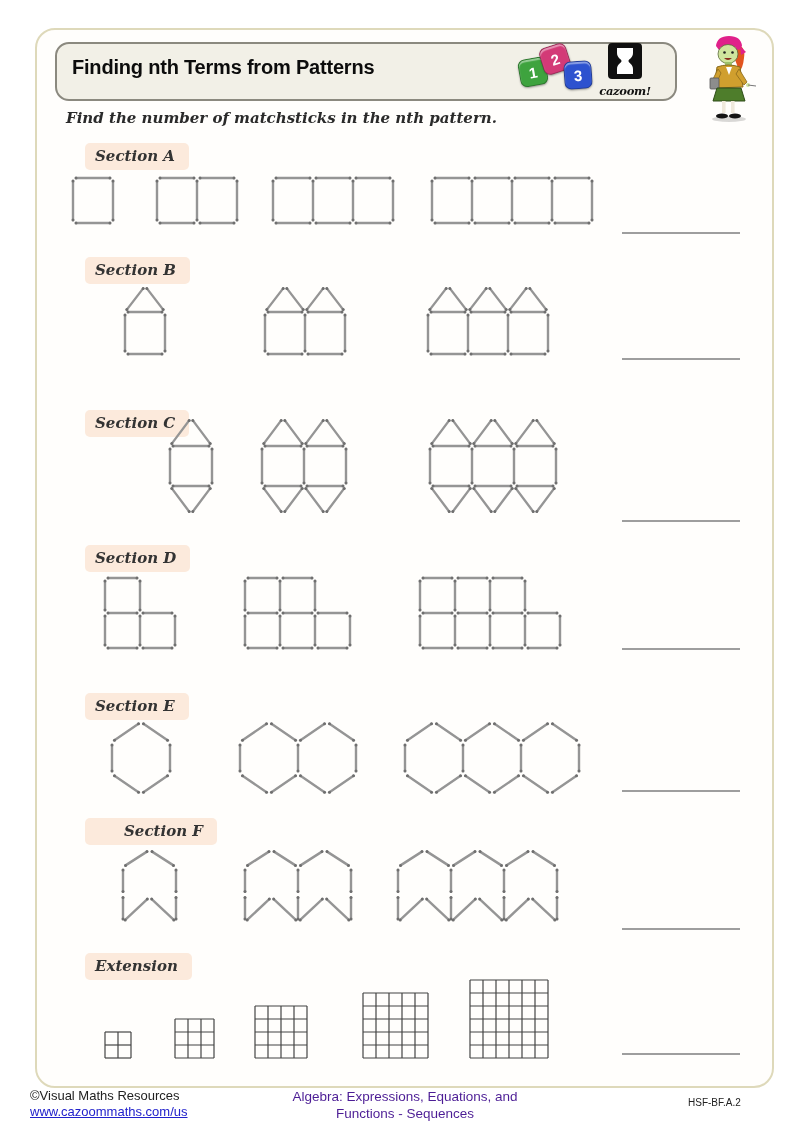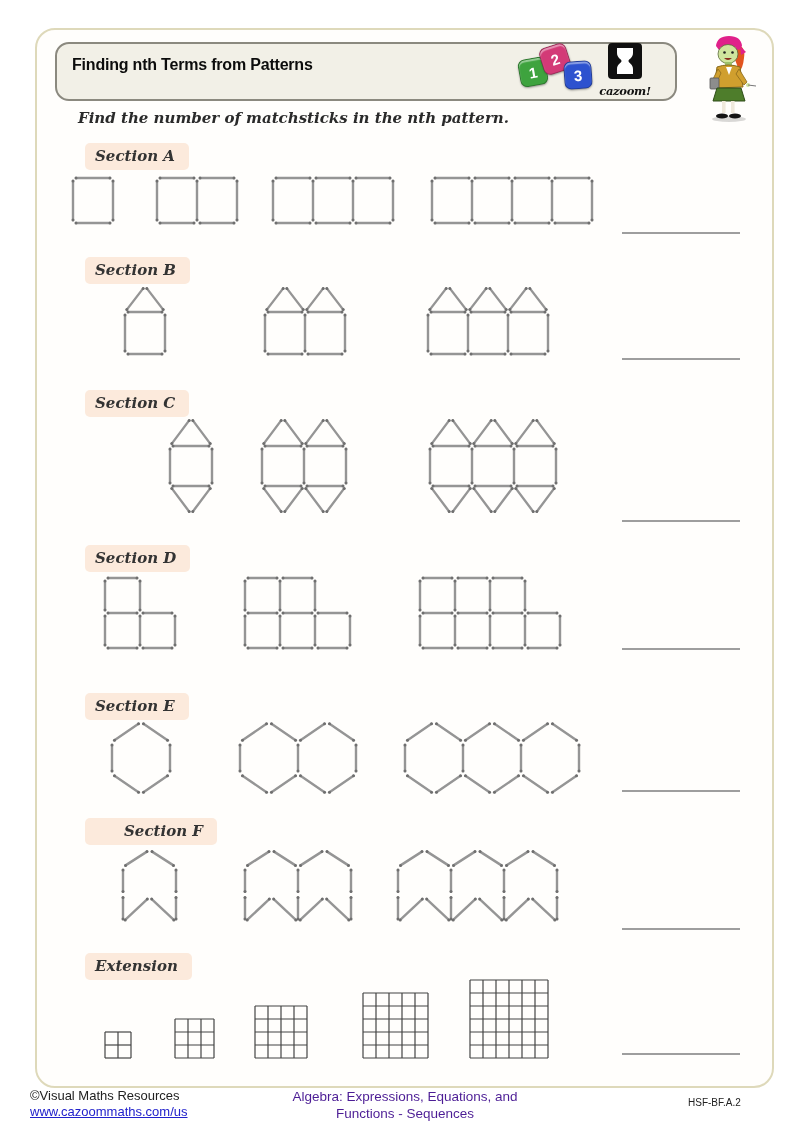--- a/index.html
+++ b/index.html
@@ -9,37 +9,37 @@
   }
   .frame{
     position:absolute;left:35px;top:28px;width:735px;height:1056px;
     border:2px solid #ded9ba;border-radius:20px;background:#fffefc;
   }
   .header-box{
     position:absolute;left:55px;top:42px;width:618px;height:55px;
     border:2px solid #8b897f;border-radius:14px;background:#f2f0e7;
   }
   .title{
-    position:absolute;left:72px;top:56px;font-size:16px;font-weight:bold;
+    position:absolute;left:72px;top:56px;font-size:20px;font-weight:bold;
     color:#0c0c0c;letter-spacing:-0.2px;
   }
   .badge{
     position:absolute;width:26px;height:26px;border-radius:7px;color:#fff;
     font-weight:bold;font-size:15px;display:flex;align-items:center;justify-content:center;
     box-shadow:inset 0 2px 1px rgba(255,255,255,.45), 0 1px 2px rgba(0,0,0,.35);
     border:1px solid rgba(0,0,0,.25);
   }
   .logo-block{position:absolute;left:594px;top:43px;width:62px;height:44px;text-align:center;}
   .logo-text{
     font-family:"DejaVu Serif",serif;font-weight:bold;font-style:italic;
     font-size:11.5px;color:#111;margin-top:1px;letter-spacing:-0.3px;
   }
   .instruction{
     position:absolute;left:66px;top:109px;font-family:"DejaVu Serif",serif;
-    font-style:italic;font-weight:bold;font-size:15px;color:#2a2a2a;margin-left:12px;
+    font-style:italic;font-weight:bold;font-size:15px;color:#2a2a2a;
   }
   .pill{
     position:absolute;left:50px;background:#fceadc;border-radius:5px;
     padding:4px 14px 5px 10px;font-family:"DejaVu Serif",serif;font-weight:bold;
     font-style:italic;font-size:15px;color:#333;margin-left:35px;
   }
   .patterns{position:absolute;left:0;}
   .answer-line{position:absolute;left:622px;width:118px;height:2px;background:#9e9e9e;}
   .footer-left{position:absolute;left:30px;top:1088px;font-size:13px;color:#222;line-height:16px;}
   .footer-left a{color:#2121cc;text-decoration:underline;}
@@ -321,21 +321,21 @@
         <circle cx="545" cy="72" r="1.5" fill="#6f6f6f"></circle>
         <line x1="508" y1="33" x2="508" y2="69" stroke="#959595" stroke-width="2.4" stroke-linecap="round"></line>
         <circle cx="508" cy="33" r="1.5" fill="#6f6f6f"></circle>
         <circle cx="508" cy="69" r="1.5" fill="#6f6f6f"></circle>
         <line x1="548" y1="33" x2="548" y2="69" stroke="#959595" stroke-width="2.4" stroke-linecap="round"></line>
         <circle cx="548" cy="33" r="1.5" fill="#6f6f6f"></circle>
         <circle cx="548" cy="69" r="1.5" fill="#6f6f6f"></circle>
       </g>
     </svg>
     <div class="answer-line" style="top: 358px;"></div>
-    <div class="pill" style="top: 390px;">Section C</div>
+    <div class="pill" style="top: 410px;">Section C</div>
     <svg class="patterns" width="770" height="104" style="top: 414px;">
       <g>
         <line x1="171.8" y1="29.6" x2="189.2" y2="6.4" stroke="#959595" stroke-width="2.4" stroke-linecap="round"></line>
         <circle cx="171.8" cy="29.6" r="1.5" fill="#6f6f6f"></circle>
         <circle cx="189.2" cy="6.4" r="1.5" fill="#6f6f6f"></circle>
         <line x1="192.8" y1="6.4" x2="210.2" y2="29.6" stroke="#959595" stroke-width="2.4" stroke-linecap="round"></line>
         <circle cx="192.8" cy="6.4" r="1.5" fill="#6f6f6f"></circle>
         <circle cx="210.2" cy="29.6" r="1.5" fill="#6f6f6f"></circle>
         <line x1="173" y1="32" x2="209" y2="32" stroke="#959595" stroke-width="2.4" stroke-linecap="round"></line>
         <circle cx="173" cy="32" r="1.5" fill="#6f6f6f"></circle>

